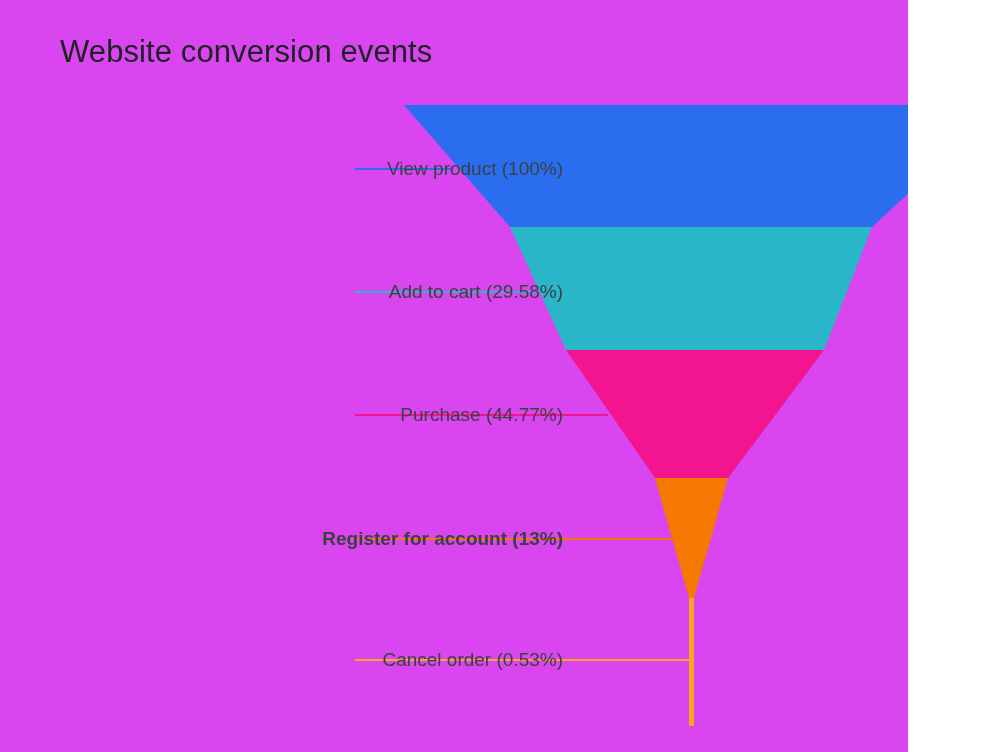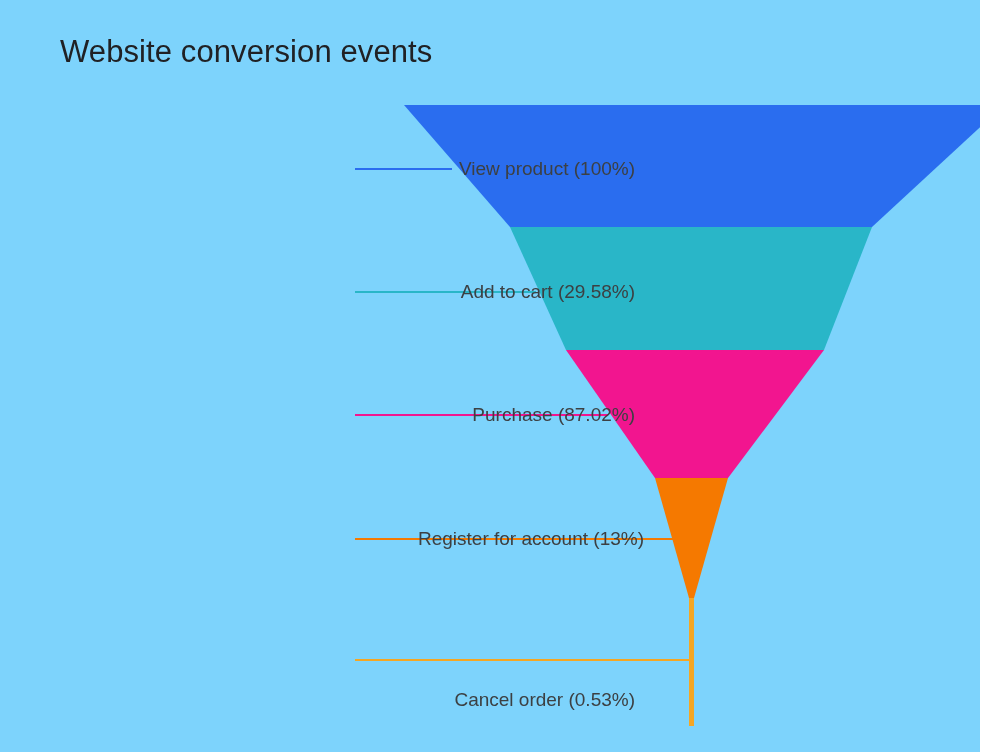--- a/index.html
+++ b/index.html
@@ -5,23 +5,23 @@
   html, body {
     margin: 0;
     padding: 0;
     background: #ffffff;
   }
   body {
     font-family: "Liberation Sans", sans-serif;
   }
   #chart-root {
     position: relative;
-    width: 980px;
+    width: 908px;
     height: 752px;
-    background: #7dd3fc;
+    background: #d946ef;
     overflow: hidden;
   }
   #chart-title {
     position: absolute;
     left: 60px;
     top: 34px;
     font-size: 31px;
     font-weight: 400;
     color: #202124;
     letter-spacing: 0.1px;
@@ -63,18 +63,18 @@
         <line x1="355" y1="292" x2="536" y2="292" stroke="#29b6c8" stroke-width="2"></line>
         <line x1="355" y1="415" x2="608" y2="415" stroke="#f2158f" stroke-width="2"></line>
         <line x1="355" y1="539" x2="674" y2="539" stroke="#f57900" stroke-width="2"></line>
         <line x1="355" y1="660" x2="691" y2="660" stroke="#f5a623" stroke-width="2"></line>
       </g>
   </svg>
 
   <div id="labels-layer">
       <div class="stage-label" style="right: 345px; top: 169px; color: rgb(60, 64, 67);">View product (100%)</div>
       <div class="stage-label" style="right: 345px; top: 292px; color: rgb(60, 64, 67);">Add to cart (29.58%)</div>
-      <div class="stage-label" style="right: 345px; top: 415px; color: rgb(60, 64, 67);">Purchase (87.02%)</div>
-      <div class="stage-label" style="right: 336px; top: 539px; color: rgb(60, 64, 67);">Register for account (13%)</div>
-      <div class="stage-label" style="right: 345px; top: 660px; color: rgb(60, 64, 67); margin-top: 40px;">Cancel order (0.53%)</div>
+      <div class="stage-label" style="right: 345px; top: 415px; color: rgb(60, 64, 67);">Purchase (44.77%)</div>
+      <div class="stage-label" style="right: 345px; top: 539px; color: rgb(60, 64, 67); font-weight: bold;">Register for account (13%)</div>
+      <div class="stage-label" style="right: 345px; top: 660px; color: rgb(60, 64, 67);">Cancel order (0.53%)</div>
     </div>
 
 </div>
 
 </body></html>

